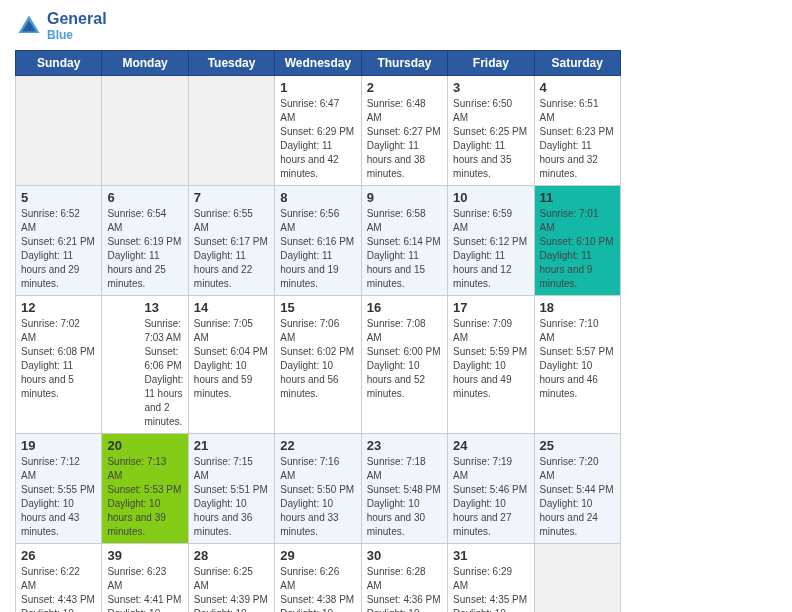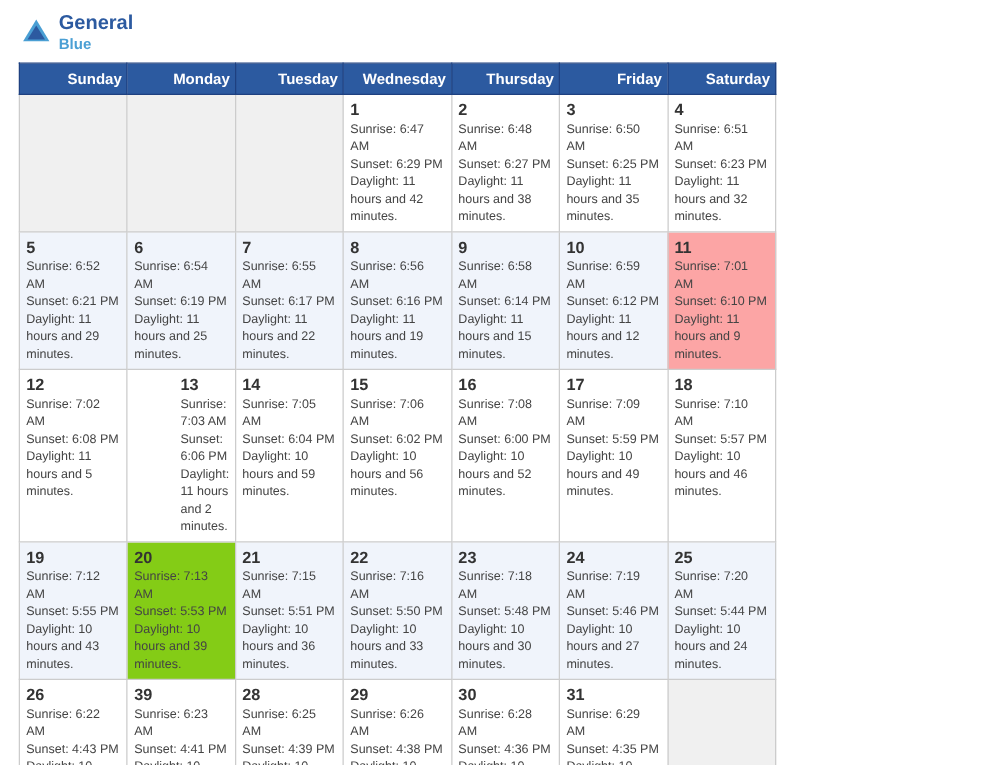--- a/index.html
+++ b/index.html
@@ -45,21 +45,21 @@
       width: 100%;
       border-collapse: collapse;
       table-layout: fixed;
     }
     .calendar-table th {
       background: #2c5aa0;
       color: #fff;
       font-size: 12px;
       font-weight: bold;
       padding: 5px 4px;
-      text-align: right;
+      text-align: center;
       border: 1px solid #1e4080;
     }
     .calendar-table td {
       border: 1px solid #ccc;
       vertical-align: top;
       padding: 4px 5px;
       font-size: 10px;
       color: #333;
       height: 88px;
       background: #fff;
@@ -158,21 +158,21 @@
             <div class="day-info">Sunrise: 6:56 AM<br>Sunset: 6:16 PM<br>Daylight: 11 hours and 19 minutes.</div>
           </td>
           <td style="background: rgb(240, 244, 251);">
             <span class="day-number">9</span>
             <div class="day-info">Sunrise: 6:58 AM<br>Sunset: 6:14 PM<br>Daylight: 11 hours and 15 minutes.</div>
           </td>
           <td style="background: rgb(240, 244, 251);">
             <span class="day-number">10</span>
             <div class="day-info">Sunrise: 6:59 AM<br>Sunset: 6:12 PM<br>Daylight: 11 hours and 12 minutes.</div>
           </td>
-          <td style="background: #fca5a5;">
+          <td style="background: #14b8a6;">
             <span class="day-number">11</span>
             <div class="day-info">Sunrise: 7:01 AM<br>Sunset: 6:10 PM<br>Daylight: 11 hours and 9 minutes.</div>
           </td>
         </tr>
         <tr>
           <td style="background: rgb(255, 255, 255);">
             <span class="day-number">12</span>
             <div class="day-info">Sunrise: 7:02 AM<br>Sunset: 6:08 PM<br>Daylight: 11 hours and 5 minutes.</div>
           </td>
           <td style="background: rgb(255, 255, 255); padding-left: 42px;">

